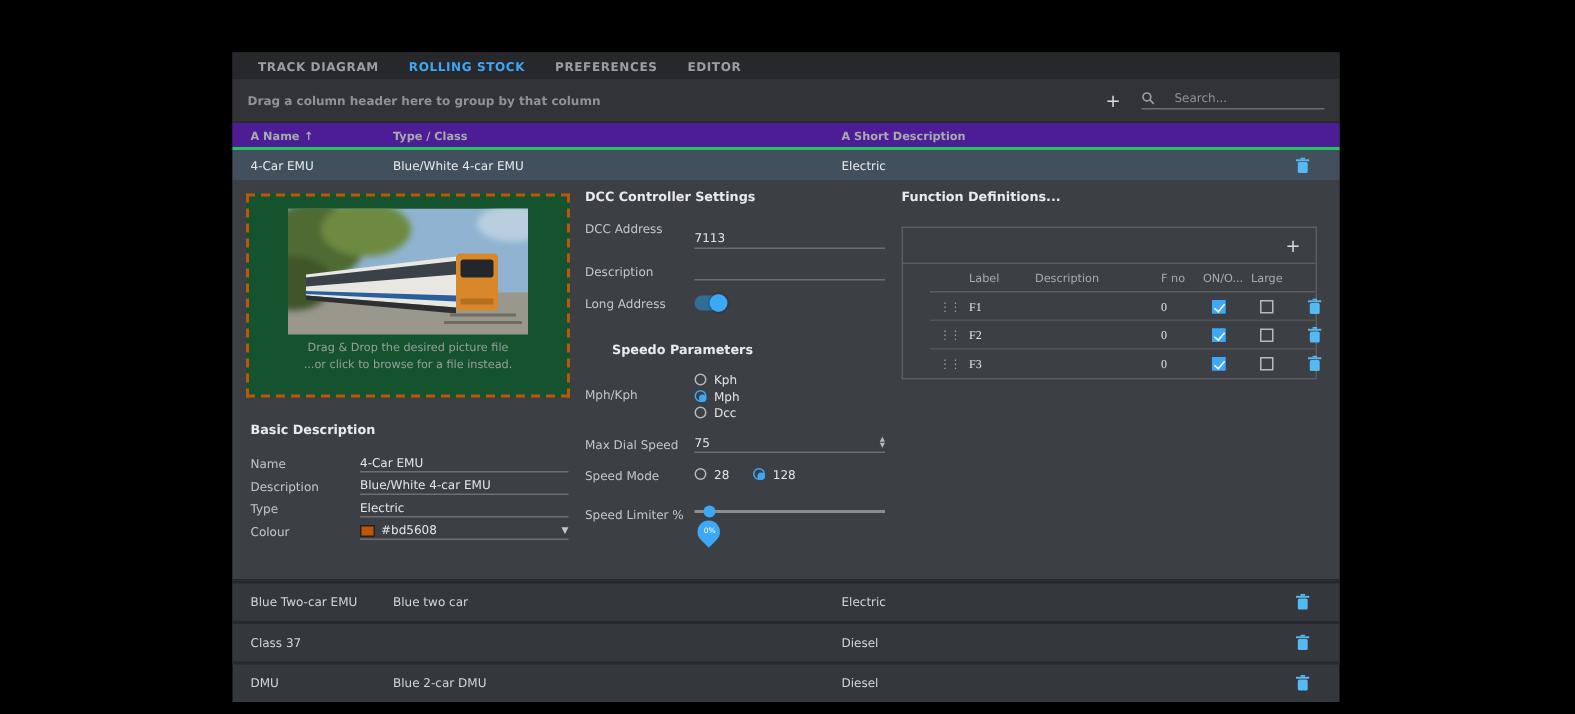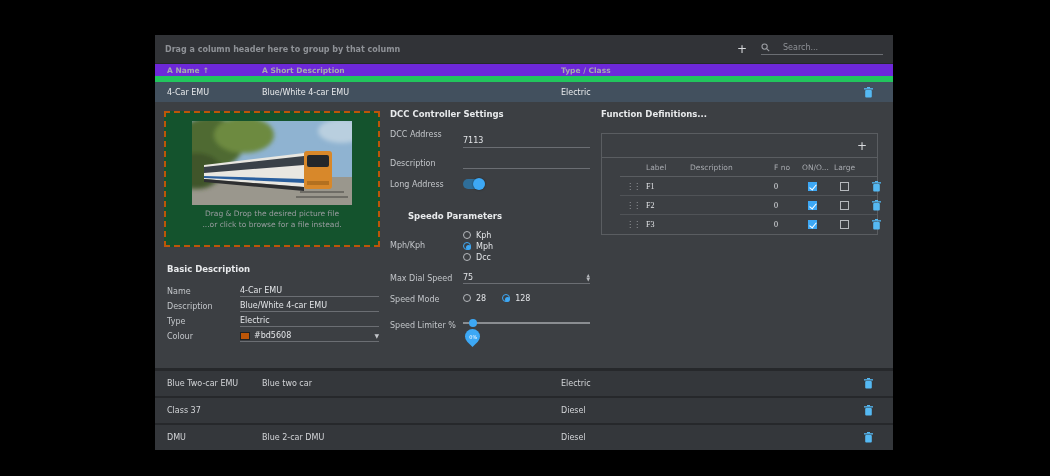--- a/index.html
+++ b/index.html
@@ -18,21 +18,21 @@
   .group-hint { font-size:8px; color:#8f9297; font-weight:bold; }
   .groupbar .spacer { flex:1; }
   .add-btn { color:#d8dadd; font-size:12px; line-height:12px; background:none; border:none; cursor:pointer; margin-right:14px; font-family:inherit; }
   .searchbox { display:flex; align-items:center; gap:4px; border-bottom:1px solid #6b6e73; width:122px; padding-bottom:2px;justify-content:space-between; }
   .search-icon svg { display:block; }
   .searchbox input { background:transparent; border:none; outline:none; color:#cfd2d6; font-size:8px; width:100px; font-family:inherit; }
   .searchbox input::placeholder { color:#8f9297; }
 
   
   .grid-row { display:grid; grid-template-columns:95px 299px 297px 1fr; align-items:center; padding-left:12px; }
-  .thead { height:18px; background:#6d28d9; border-bottom:6px solid #22c55e; }
+  .thead { height:18px; background:#4c1d95; border-bottom:2px solid #22c55e; }
   .thead span { font-size:7.5px; color:#a7aaaf; font-weight:bold; }
   .sort-arrow { color:#a7aaaf; font-size:8px; margin-left:3px; }
   .trow { height:20px; background:#34373b; }
   .trow .cell { font-size:8px; color:#d3d5d8; }
   .trow.selected { background:#42505e; }
   .trow.selected .cell { color:#e8eaec; }
   .bottom-rows .trow { height:27px; border-top:2px solid #26282b; }
   .trash { width:20px; display:flex; justify-content:center; cursor:pointer; background:none; border:none; }
   .trash svg { display:block; }
 
@@ -100,40 +100,46 @@
   .chk.on { background:#3da8f5; border-color:#3da8f5; }
   .chk.on::after { content:""; position:absolute; left:2px; top:0px; width:3px; height:6px; border:solid #fff; border-width:0 1.5px 1.5px 0; transform:rotate(40deg); }
   .chk-cell { display:flex; justify-content:flex-start; padding-left:6px; }
 </style>
 </head>
 <body>
 
 <div class="stage">
   <div class="app">
 
+    <div class="tabbar">
+      <div class="tab">TRACK DIAGRAM</div>
+      <div class="tab active">ROLLING STOCK</div>
+      <div class="tab">PREFERENCES</div>
+      <div class="tab">EDITOR</div>
+    </div>
 
     <div class="groupbar">
       <span class="group-hint">Drag a column header here to group by that column</span>
       <span class="spacer"></span>
       <button class="add-btn">+</button>
       <div class="searchbox">
         <span class="search-icon">
           <svg width="9" height="9" viewBox="0 0 9 9">
               <circle cx="3.6" cy="3.6" r="2.6" fill="none" stroke="#9b9ea3" stroke-width="1.1"></circle>
               <line x1="5.6" y1="5.6" x2="8.2" y2="8.2" stroke="#9b9ea3" stroke-width="1.1"></line>
             </svg>
         </span>
         <input type="text" placeholder="Search..." style="">
       </div>
     </div>
 
     <div class="grid-row thead">
       <span><span>A Name</span><span class="sort-arrow">↑</span></span>
+      <span>Type / Class</span>
       <span>A Short Description</span>
-      <span>Type / Class</span>
       <span></span>
     </div>
 
     <div class="grid-row trow selected">
       <span class="cell">4-Car EMU</span>
       <span class="cell">Blue/White 4-car EMU</span>
       <span class="cell">Electric</span>
       <button class="trash">
         <svg width="9" height="11" viewBox="0 0 9 11">
             <rect x="1.2" y="3" width="6.6" height="7.4" rx="1" fill="#55b9f3"></rect>

